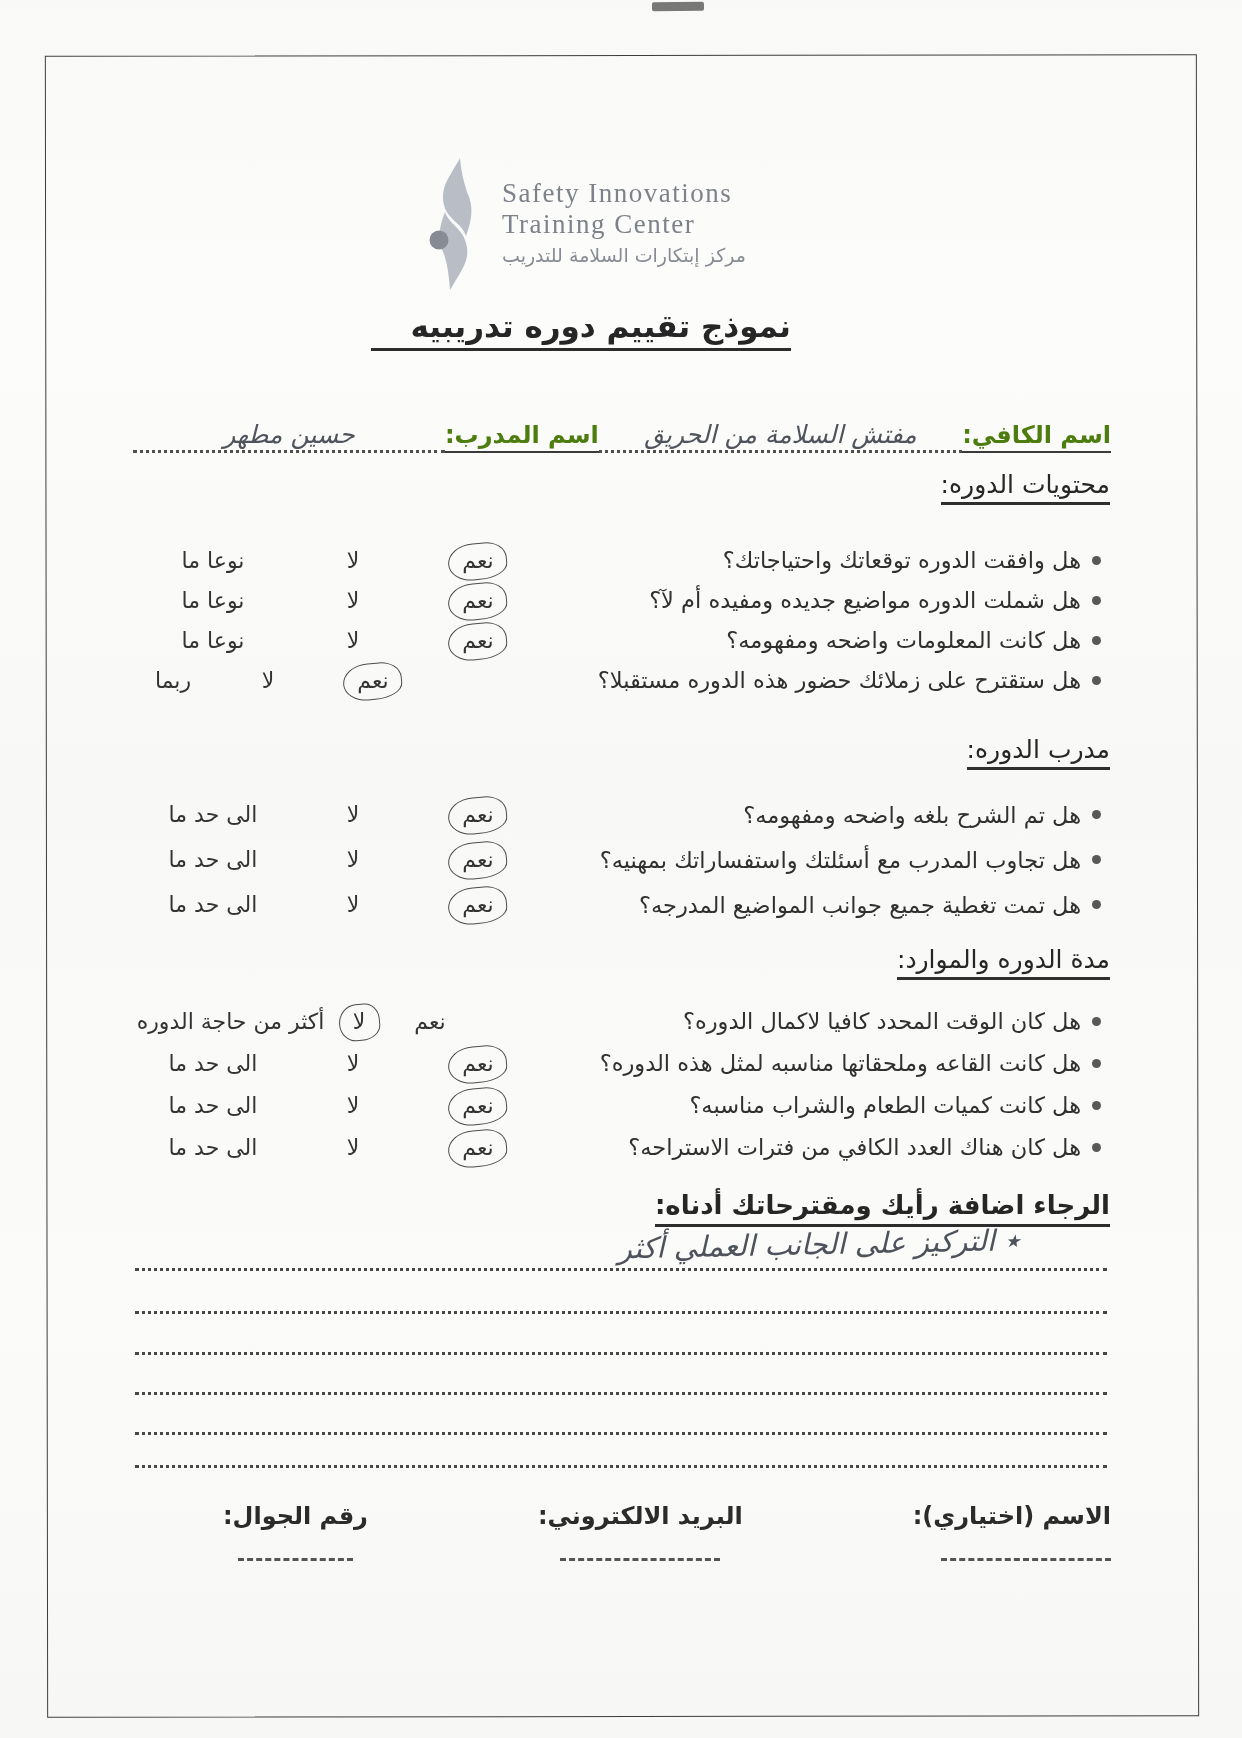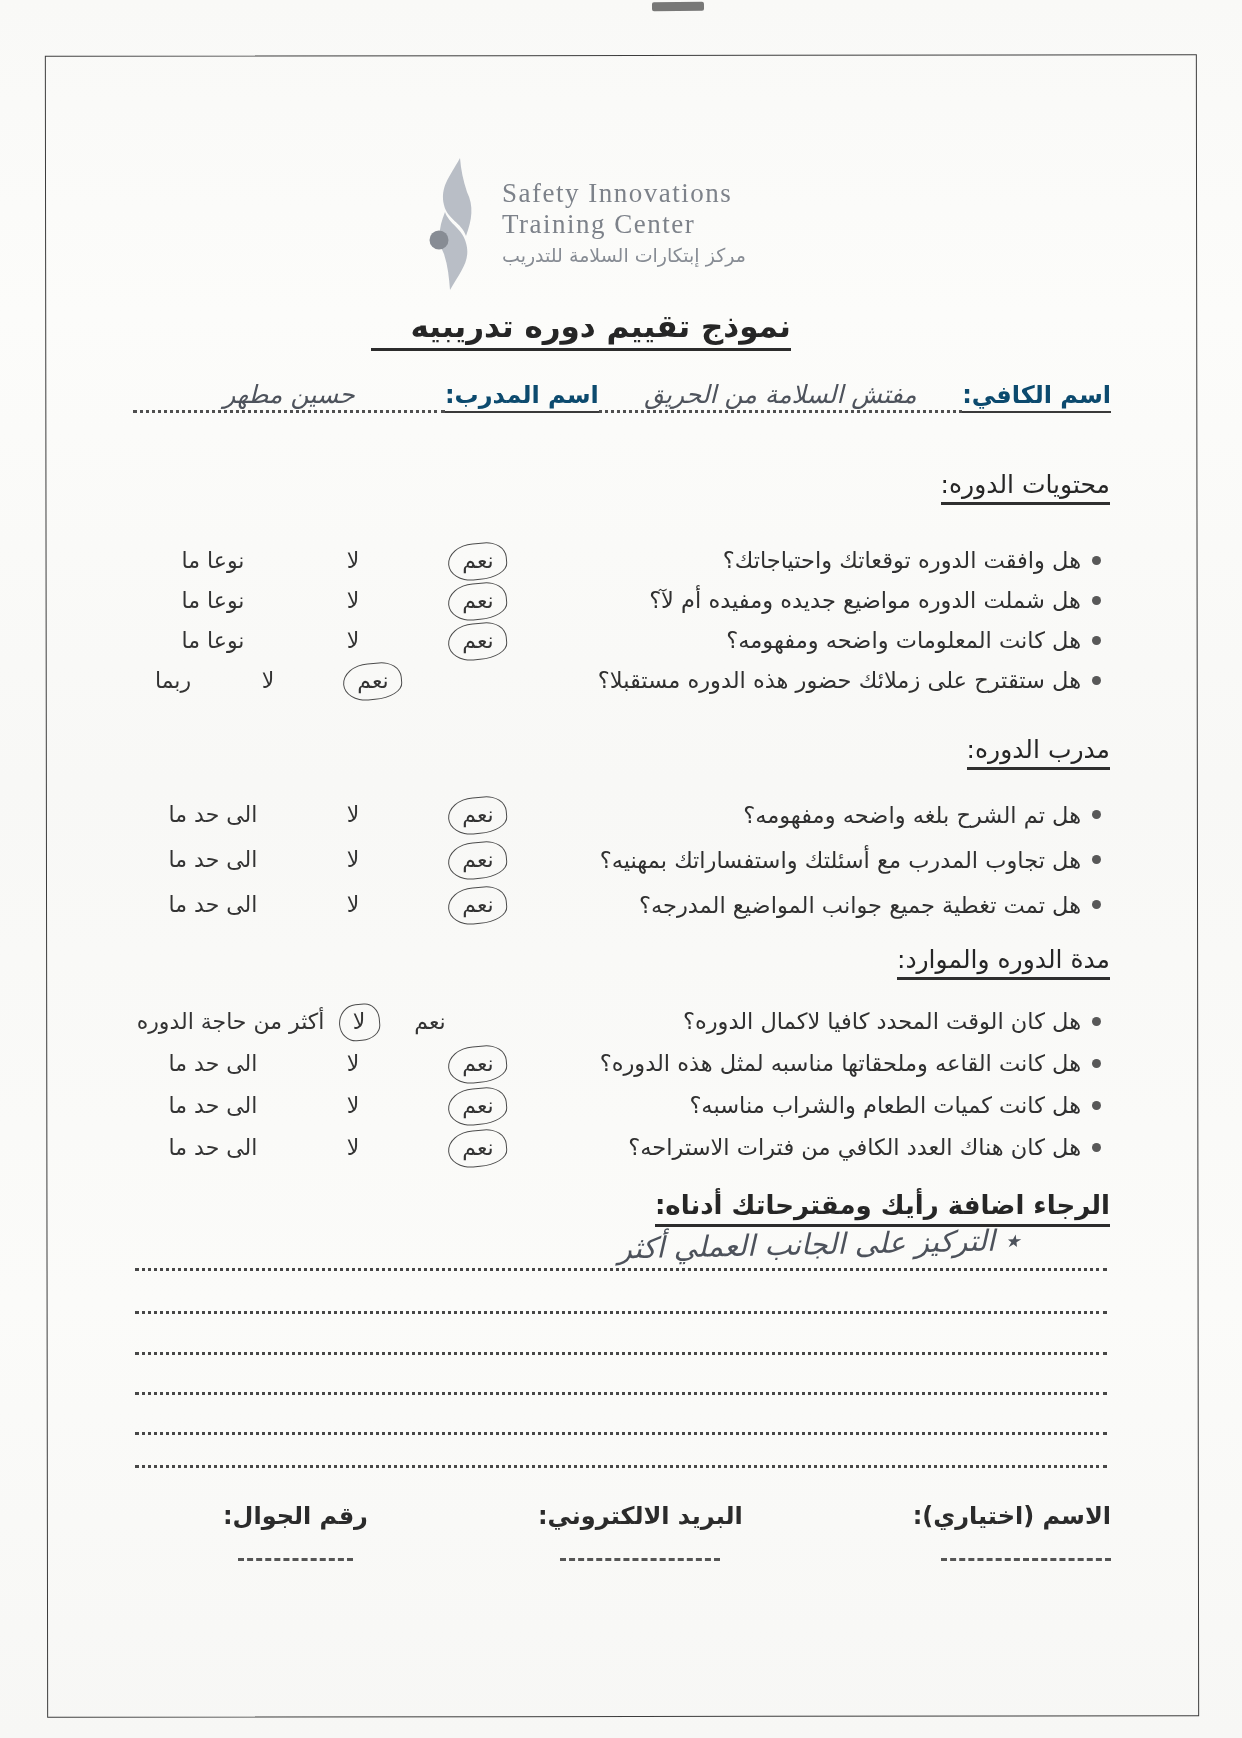--- a/index.html
+++ b/index.html
@@ -46,30 +46,30 @@
     font-size:31px;font-weight:bold;color:#262626;
     padding-bottom:4px;border-bottom:3.5px solid #2c2c2c;
   }
   
   .name-row{
     position:absolute;left:133px;top:380px;width:978px;
     direction:rtl;display:flex;align-items:flex-end;
     font-size:24px;
   }
   .fld-label{
-    font-weight:bold;color:#0c4a6e;
+    font-weight:bold;color:#4d7c0f;
     border-bottom:2.5px solid #3a3a3a;padding-bottom:2px;white-space:nowrap;
   }
   .hw{
     font-style:italic;color:#4e535c;font-size:25px;
     border-bottom:3px dotted #4f4f4f;
     text-align:center;padding:0 6px 1px;white-space:nowrap;
   }
   .hw-course{flex:1 1 auto;}
-  .hw-trainer{flex:0 0 300px;}
+  .hw-trainer{flex:0 0 300px;margin-top:40px;}
   
   .sec-head{
     position:absolute;right:132px;
     direction:rtl;font-size:25px;font-weight:normal;color:#262626;
     padding-bottom:3px;border-bottom:3px solid #2f2f2f;white-space:nowrap;
   }
   
   .qblock{position:absolute;left:133px;width:978px;direction:rtl;}
   .q-row{display:grid;align-items:center;}
   .rows-40 .q-row{height:40px;}

